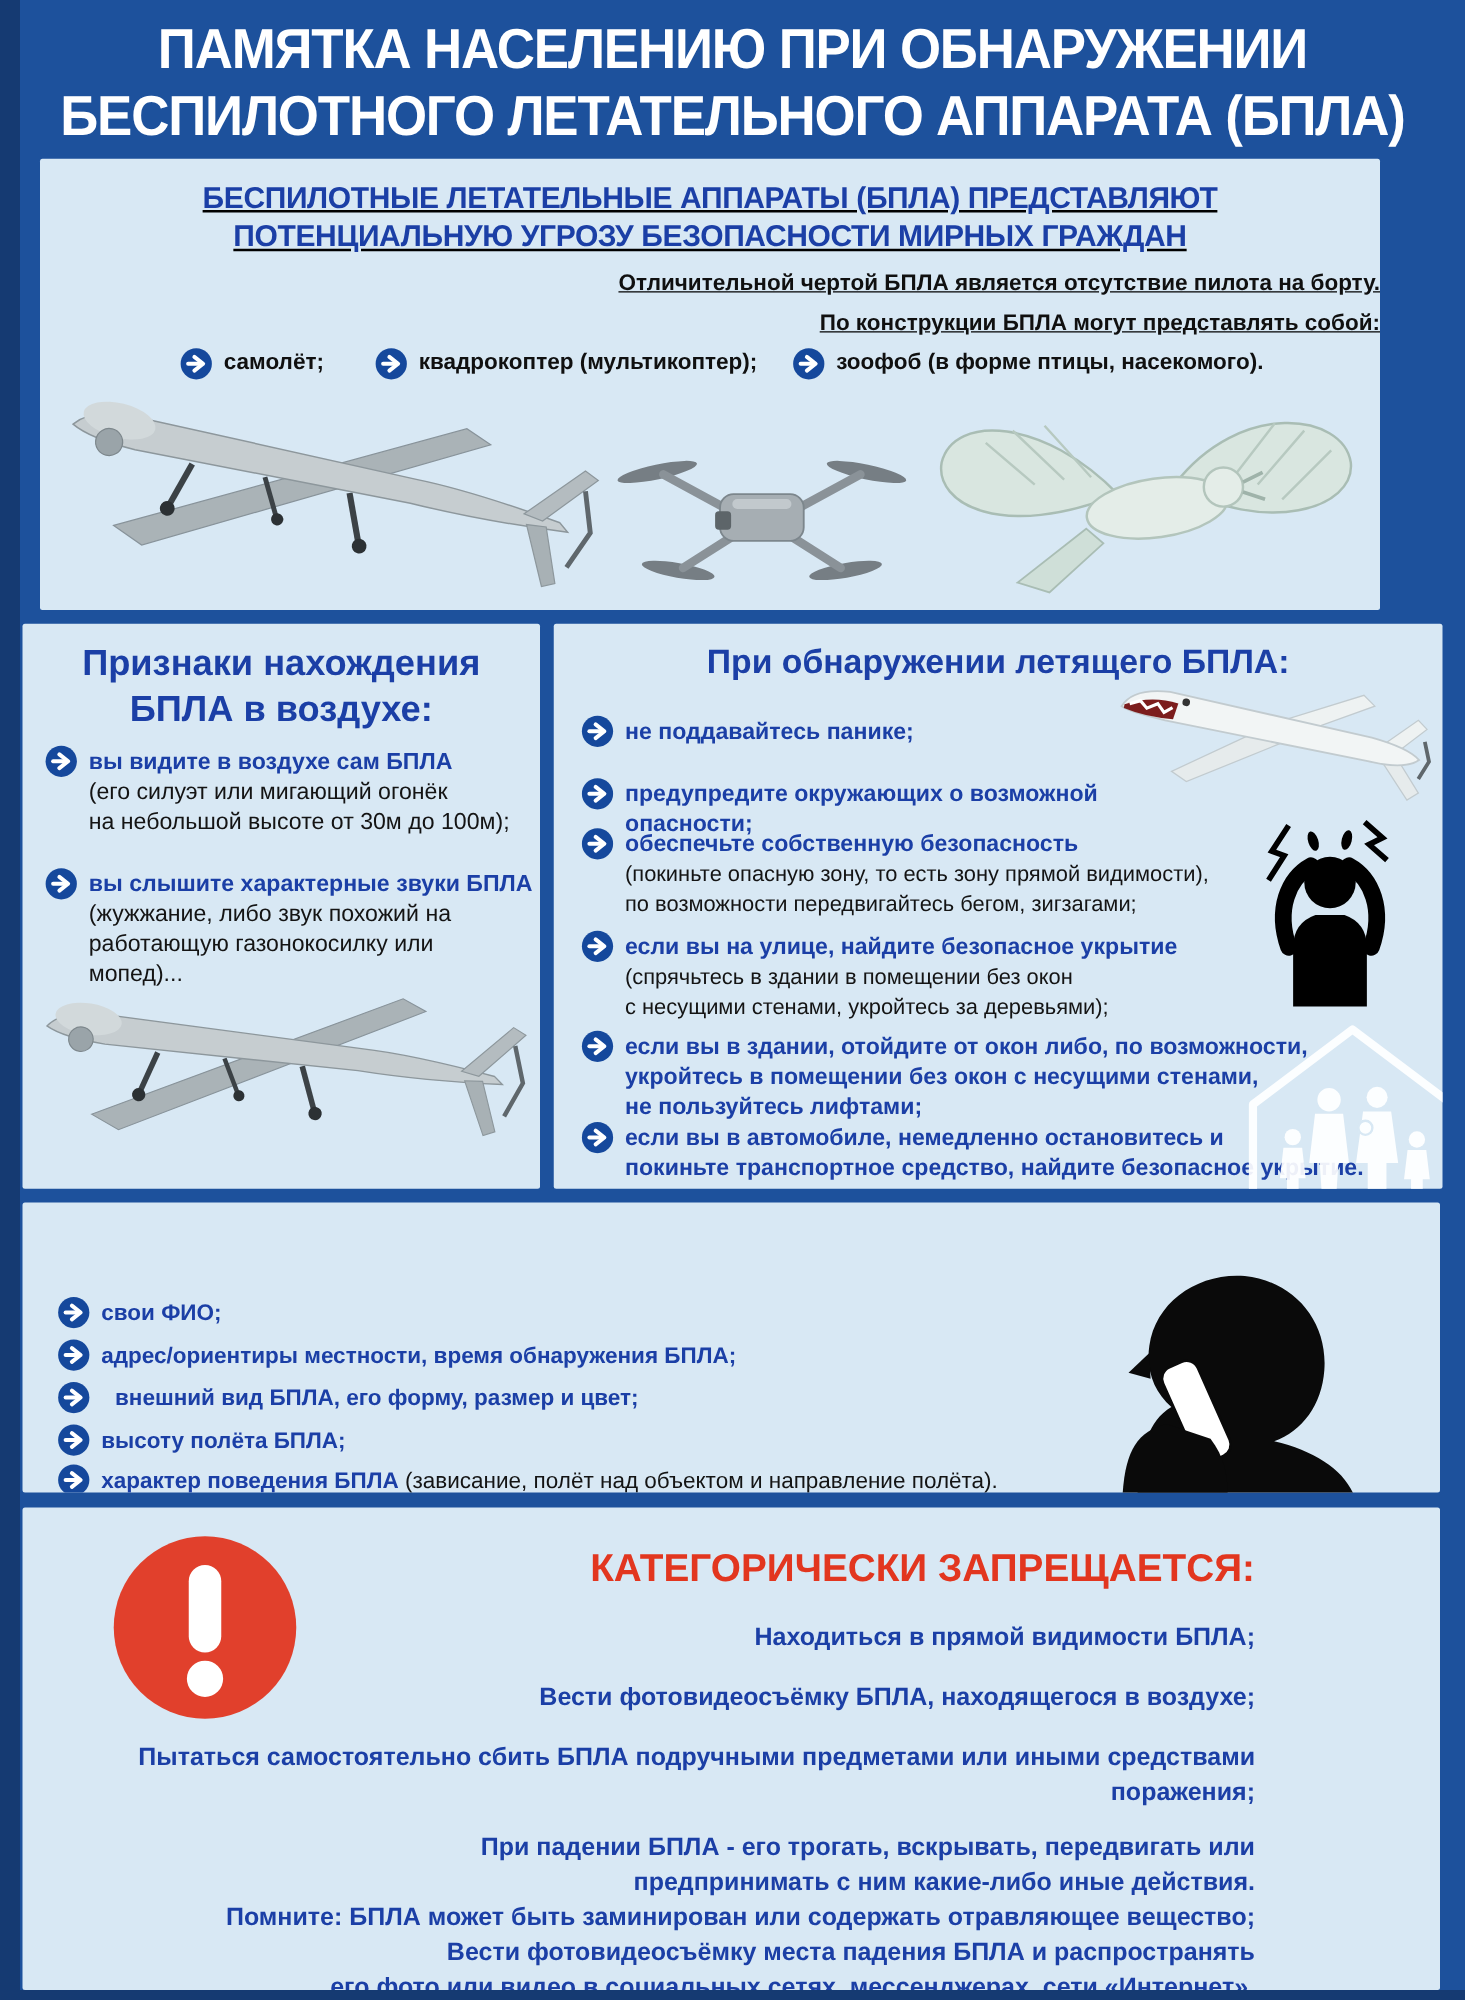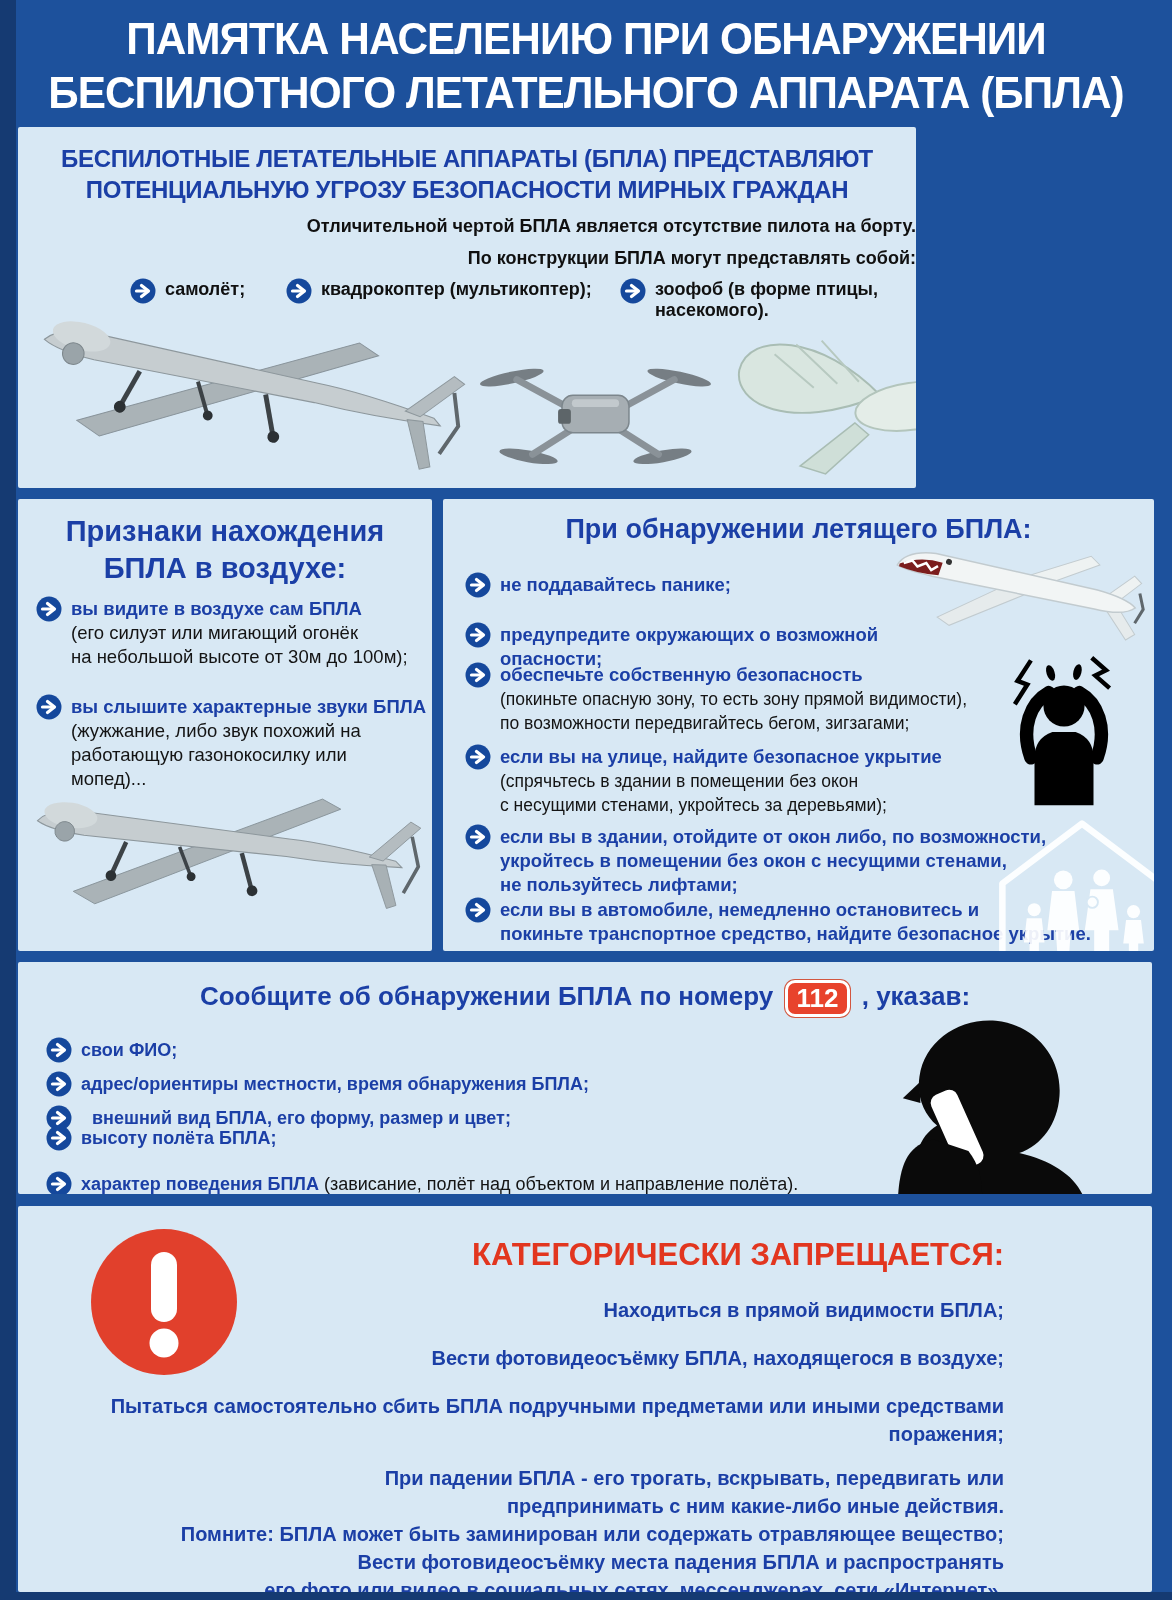--- a/index.html
+++ b/index.html
@@ -11,21 +11,21 @@
   }
   .edge-left{position:absolute;left:0;top:0;width:16px;height:1600px;background:#153a72;}
   .edge-bottom{position:absolute;left:0;top:1592px;width:1172px;height:8px;background:#153a72;}
 
   
   .title{position:absolute;left:0;top:12px;width:1172px;text-align:center;color:#ffffff;
          font-weight:700;font-size:45px;line-height:54px;letter-spacing:-1px;}
   .title .tl{transform:scaleX(.94);transform-origin:50% 50%;}
 
   .panel{position:absolute;background:#d8e8f4;overflow:hidden;border-radius:2px;}
-  .p1{left:18px;top:127px;width:898px;height:361px;}
+  .p1{left:32px;top:127px;width:1072px;height:361px;text-decoration:underline;}
   .p2{left:18px;top:499px;width:414px;height:452px;}
   .p3{left:443px;top:499px;width:711px;height:452px;}
   .p4{left:18px;top:962px;width:1134px;height:232px;}
   .p5{left:18px;top:1206px;width:1134px;height:386px;}
   .h-blue{color:#1b3fa6;font-weight:700;text-align:center;}
   .p1 .hd{margin:16px 10px 0;font-size:24px;line-height:31px;letter-spacing:-.3px;}
   .black-line{margin-top:11px;text-align:right;color:#101010;font-weight:700;font-size:18px;}
 
   
   .bullet{position:absolute;display:flex;align-items:flex-start;gap:9px;}
@@ -311,44 +311,39 @@
       </svg>
     <svg class="art panic">
         <use href="#sym-panic"></use>
       </svg>
     <svg class="art family">
         <use href="#sym-family"></use>
       </svg>
   </div>
 
   <div class="panel p4">
-    <div class="hd h-blue">
-      <span>Сообщите об обнаружении БПЛА по номеру</span>
-      <span class="badge112">112</span>
-      <span>, указав:</span>
-    </div>
     <div class="bullet b-row" style="left:28px;top:76px;">
       <svg class="bico">
           <use href="#ic-bullet"></use>
         </svg>
       <span><span class="lead">свои ФИО;</span><span class="note"></span></span>
     </div>
     <div class="bullet b-row" style="left:28px;top:110px;">
       <svg class="bico">
           <use href="#ic-bullet"></use>
         </svg>
       <span><span class="lead">адрес/ориентиры местности, время обнаружения БПЛА;</span><span class="note"></span></span>
     </div>
     <div class="bullet b-row" style="left:28px;top:144px;gap:20px;">
       <svg class="bico">
           <use href="#ic-bullet"></use>
         </svg>
       <span><span class="lead">внешний вид БПЛА, его форму, размер и цвет;</span><span class="note"></span></span>
     </div>
-    <div class="bullet b-row" style="left:28px;top:164px;">
+    <div class="bullet b-row" style="left:28px;top:178px;">
       <svg class="bico">
           <use href="#ic-bullet"></use>
         </svg>
       <span><span class="lead">высоту полёта БПЛА;</span><span class="note"></span></span>
     </div>
     <div class="bullet b-row" style="left:28px;top:210px;">
       <svg class="bico">
           <use href="#ic-bullet"></use>
         </svg>
       <span><span class="lead">характер поведения БПЛА </span><span class="note">(зависание, полёт над объектом и направление полёта).</span></span>

